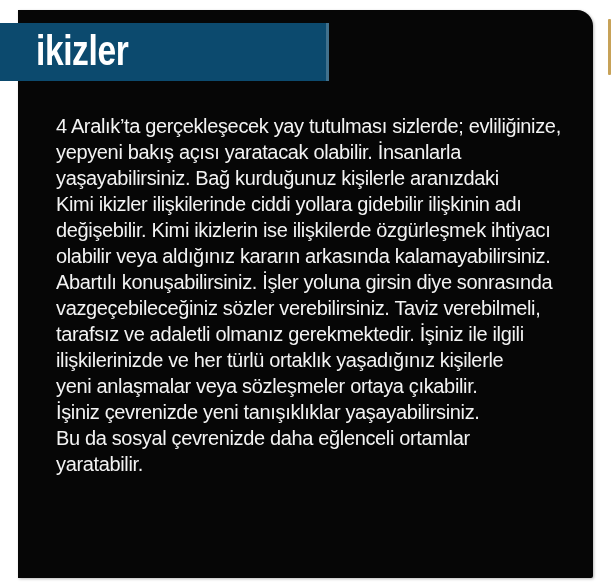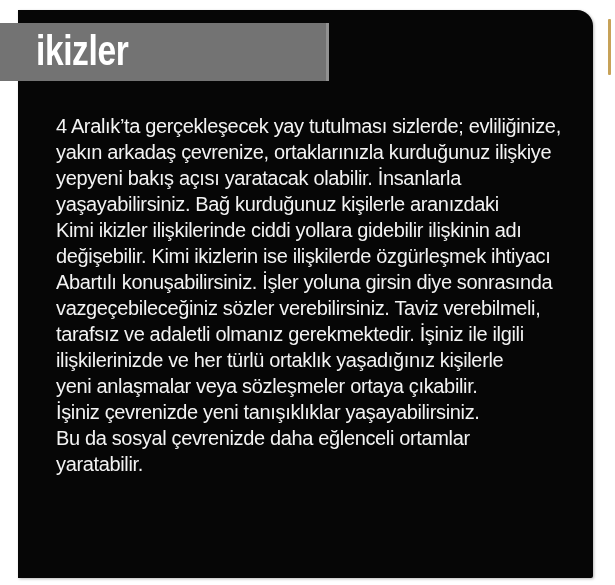--- a/index.html
+++ b/index.html
@@ -63,35 +63,35 @@
   }
 </style>
 </head>
 <body>
 
 <div class="page" style="background-color: rgb(255, 255, 255);">
 
   <div class="card" style="background-color: rgb(6, 6, 6);">
     <div class="body" style="color: rgb(243, 243, 243);">
       <div class="line">4 Aralık’ta gerçekleşecek yay tutulması sizlerde; evliliğinize,</div>
-      <div class="line">yakın arkadaş çevrenize, ortaklarınızla kurduğunuz ilişkiye</div>
       <div class="line">yepyeni bakış açısı yaratacak olabilir. İnsanlarla</div>
       <div class="line">yaşayabilirsiniz. Bağ kurduğunuz kişilerle aranızdaki</div>
       <div class="line">Kimi ikizler ilişkilerinde ciddi yollara gidebilir ilişkinin adı</div>
       <div class="line">değişebilir. Kimi ikizlerin ise ilişkilerde özgürleşmek ihtiyacı</div>
+      <div class="line">olabilir veya aldığınız kararın arkasında kalamayabilirsiniz.</div>
       <div class="line">Abartılı konuşabilirsiniz. İşler yoluna girsin diye sonrasında</div>
       <div class="line">vazgeçebileceğiniz sözler verebilirsiniz. Taviz verebilmeli,</div>
       <div class="line">tarafsız ve adaletli olmanız gerekmektedir. İşiniz ile ilgili</div>
       <div class="line">ilişkilerinizde ve her türlü ortaklık yaşadığınız kişilerle</div>
       <div class="line">yeni anlaşmalar veya sözleşmeler ortaya çıkabilir.</div>
       <div class="line">İşiniz çevrenizde yeni tanışıklıklar yaşayabilirsiniz.</div>
       <div class="line">Bu da sosyal çevrenizde daha eğlenceli ortamlar</div>
       <div class="line">yaratabilir.</div>
     </div>
   </div>
 
-  <div class="band" style="background-color: #737373;">
+  <div class="band" style="background-color: #0c4a6e;">
     <span class="title" style="color: rgb(255, 255, 255);">ikizler</span>
   </div>
 
   <div class="edge-strip" style="background-color: rgb(199, 162, 88);"></div>
 
 </div>
 
 </body></html>

